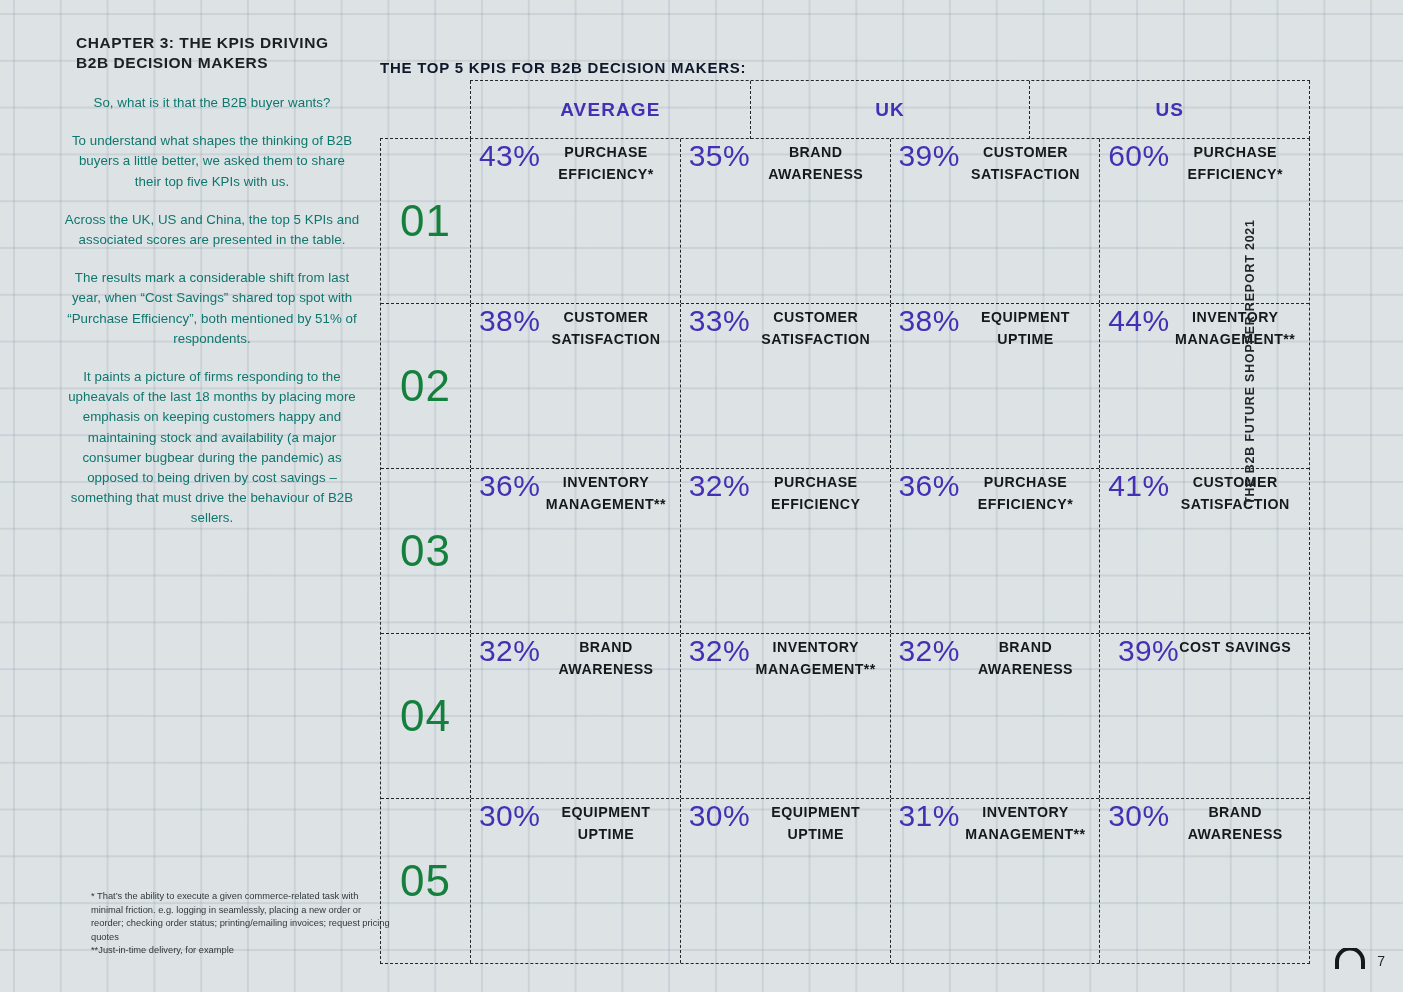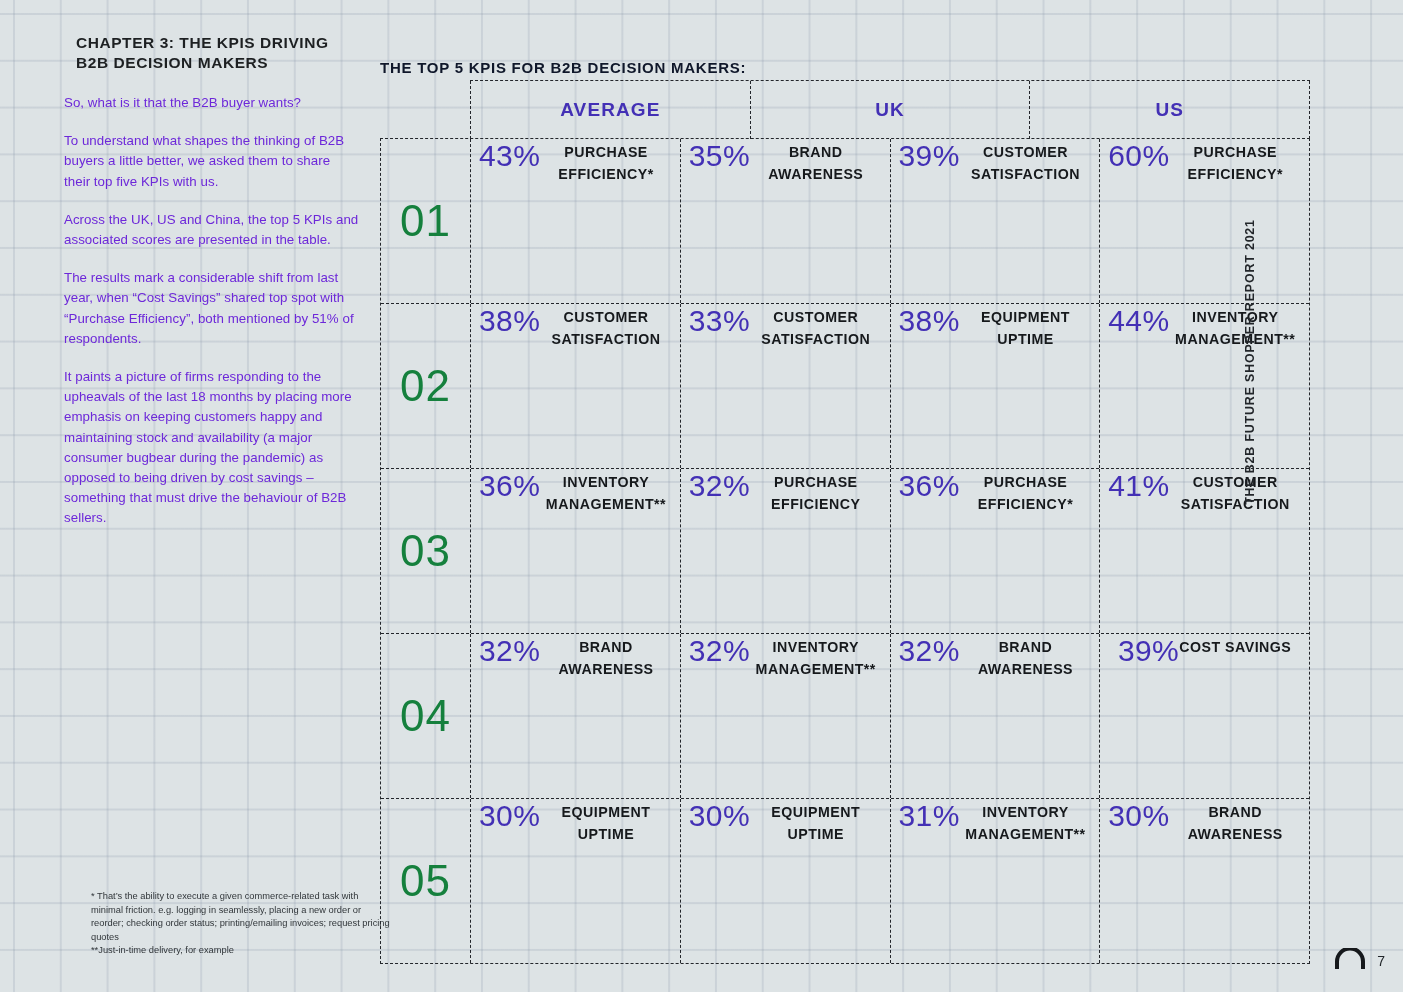--- a/index.html
+++ b/index.html
@@ -51,23 +51,24 @@
     font-weight: bold;
     letter-spacing: 0.55px;
     line-height: 20px;
     color: #1d2022;
     margin: 0 0 20px 12px;
     text-transform: uppercase;
   }
   .body-para {
     font-size: 13.3px;
     line-height: 20.2px;
-    color: #6d28d9;
+    color: #0f766e;
     margin: 0 4px 18px 0;
     letter-spacing: 0.05px;
+    text-align: center;
   }
   #footnote {
     position: absolute;
     left: 64px;
     top: 890px;
     width: 300px;
     font-size: 9.3px;
     line-height: 13.6px;
     color: #31363a;
     z-index: 3;

